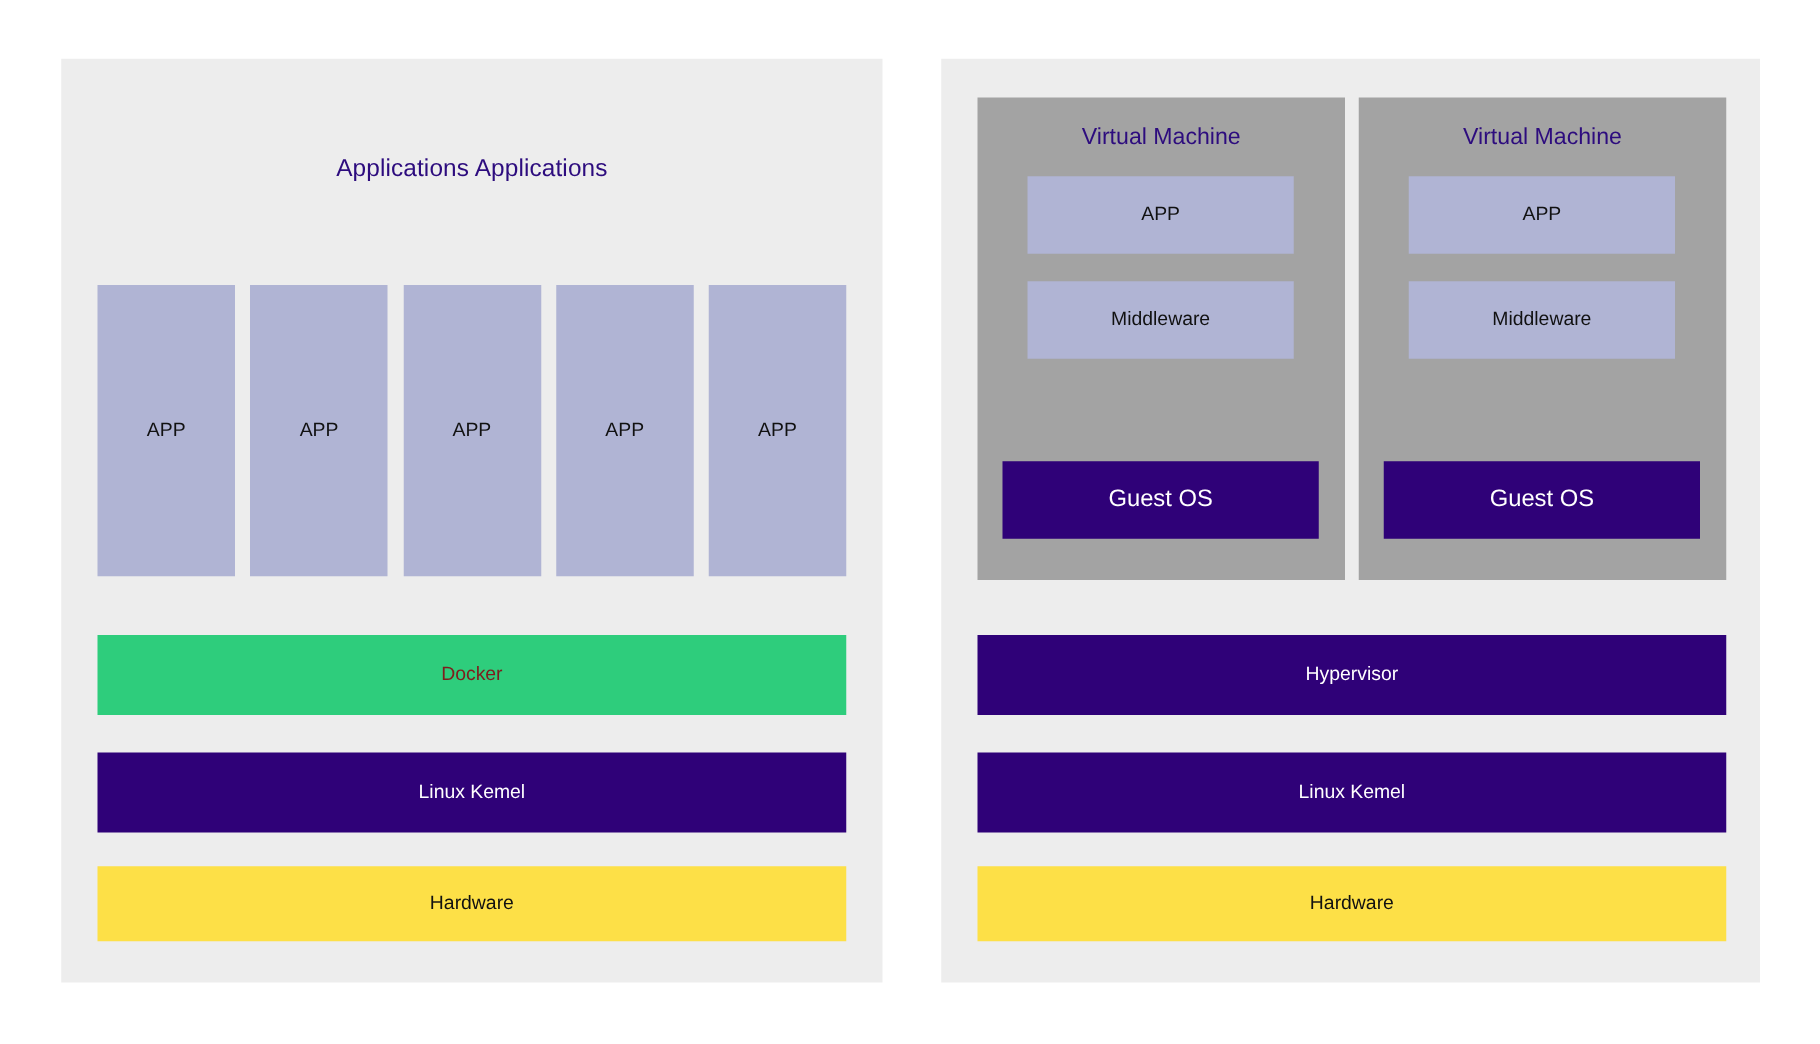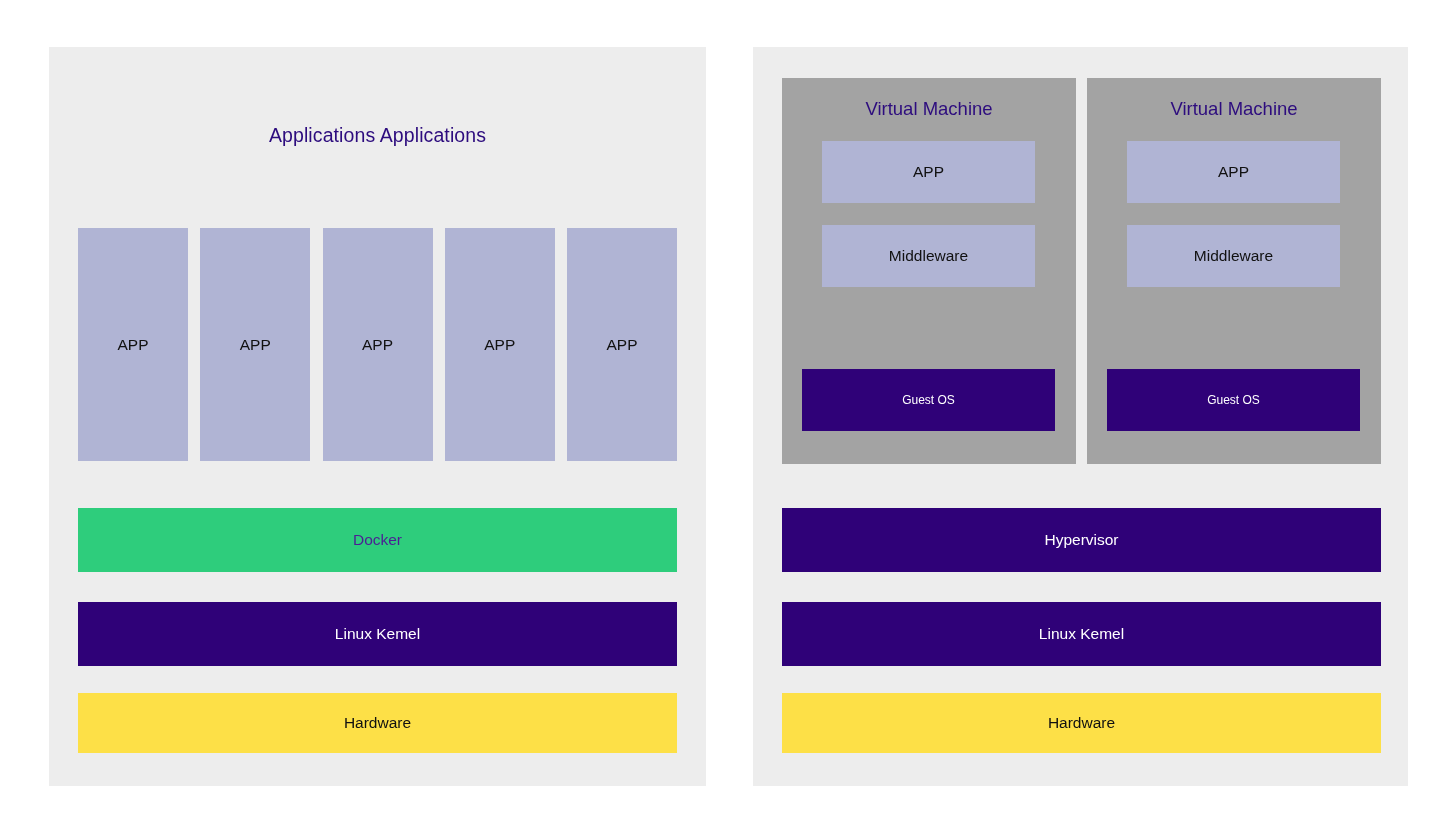--- a/index.html
+++ b/index.html
@@ -71,21 +71,21 @@
   .layer-bar {
     position: absolute;
     left: 29px;
     width: 599px;
     display: flex;
     align-items: center;
     justify-content: center;
     font-size: 15.5px;
     box-sizing: border-box;
   }
-  .layer-docker    { background: #2ecd7c; color: #4c1d95; }
+  .layer-docker    { background: #2ecd7c; color: #7f1d1d; }
   .layer-purple    { background: #2f0178; color: #ffffff; }
   .layer-hardware  { background: #fde047; color: #111111; }
 
   #bar-docker        { top: 461px; height: 64px; }
   #bar-kernel-left   { top: 555px; height: 64px; }
   #bar-hardware-left { top: 646px; height: 60px; }
 
   #bar-hypervisor     { top: 461px; height: 64px; align-items: center; }
   #bar-kernel-right   { top: 555px; height: 64px; }
   #bar-hardware-right { top: 646px; height: 60px; }
@@ -137,21 +137,21 @@
     position: absolute;
     left: 20px;
     top: 291px;
     width: 253px;
     height: 62px;
     background: #2f0178;
     display: flex;
     align-items: center;
     justify-content: center;
     color: #ffffff;
-    font-size: 12px;
+    font-size: 19px;
     box-sizing: border-box;
   }
 </style>
 </head>
 <body>
 
 <div class="canvas">
 
   <div class="panel" id="panel-left">
 

